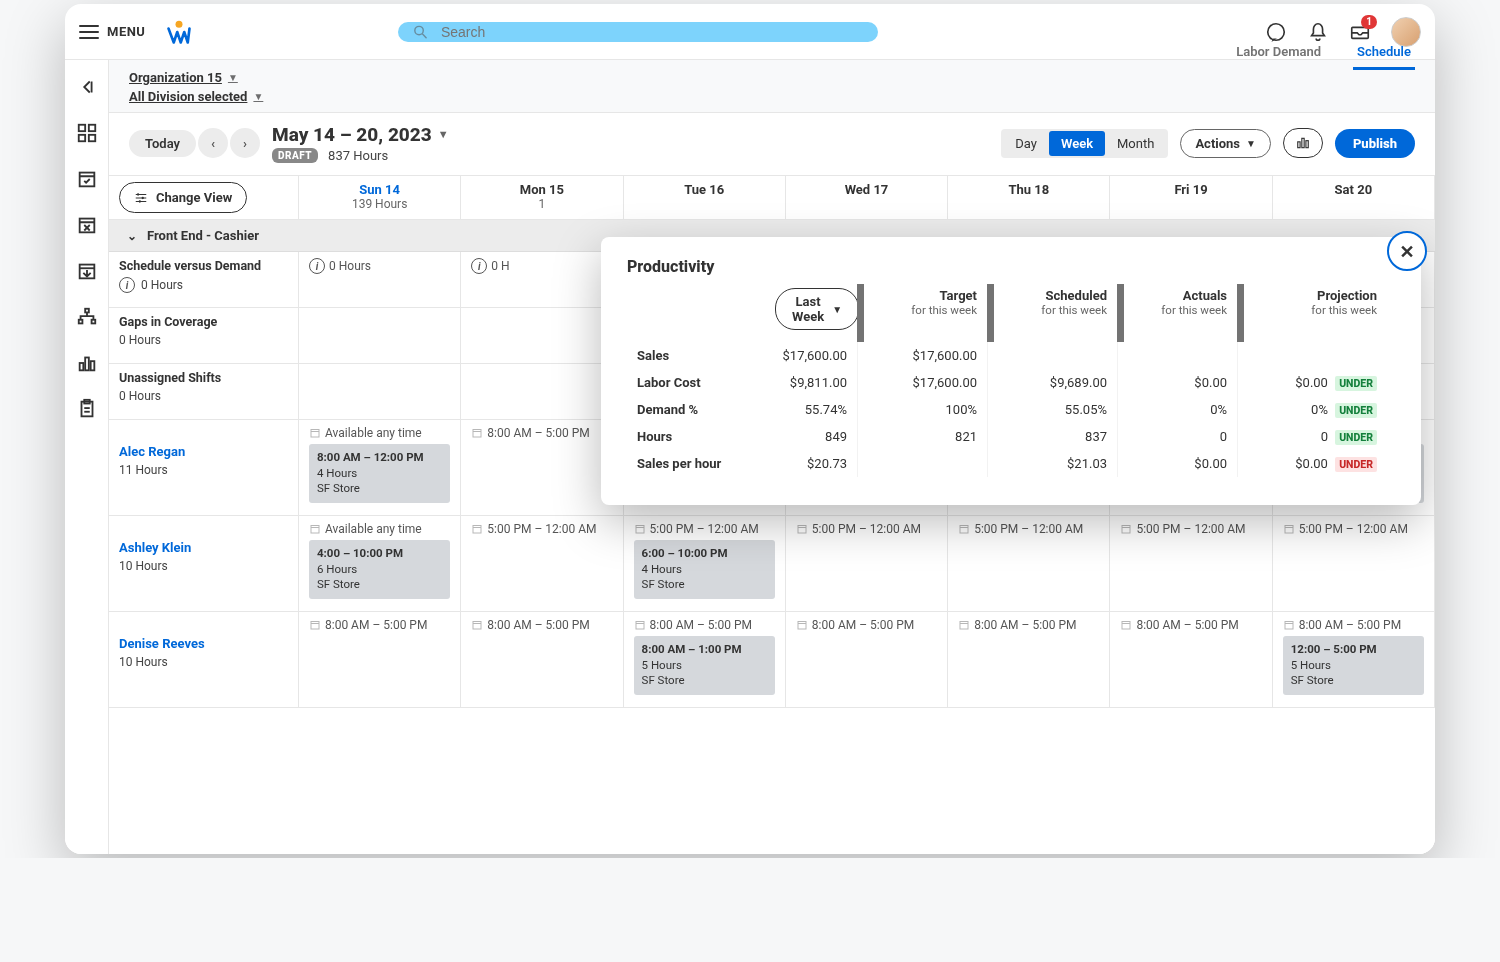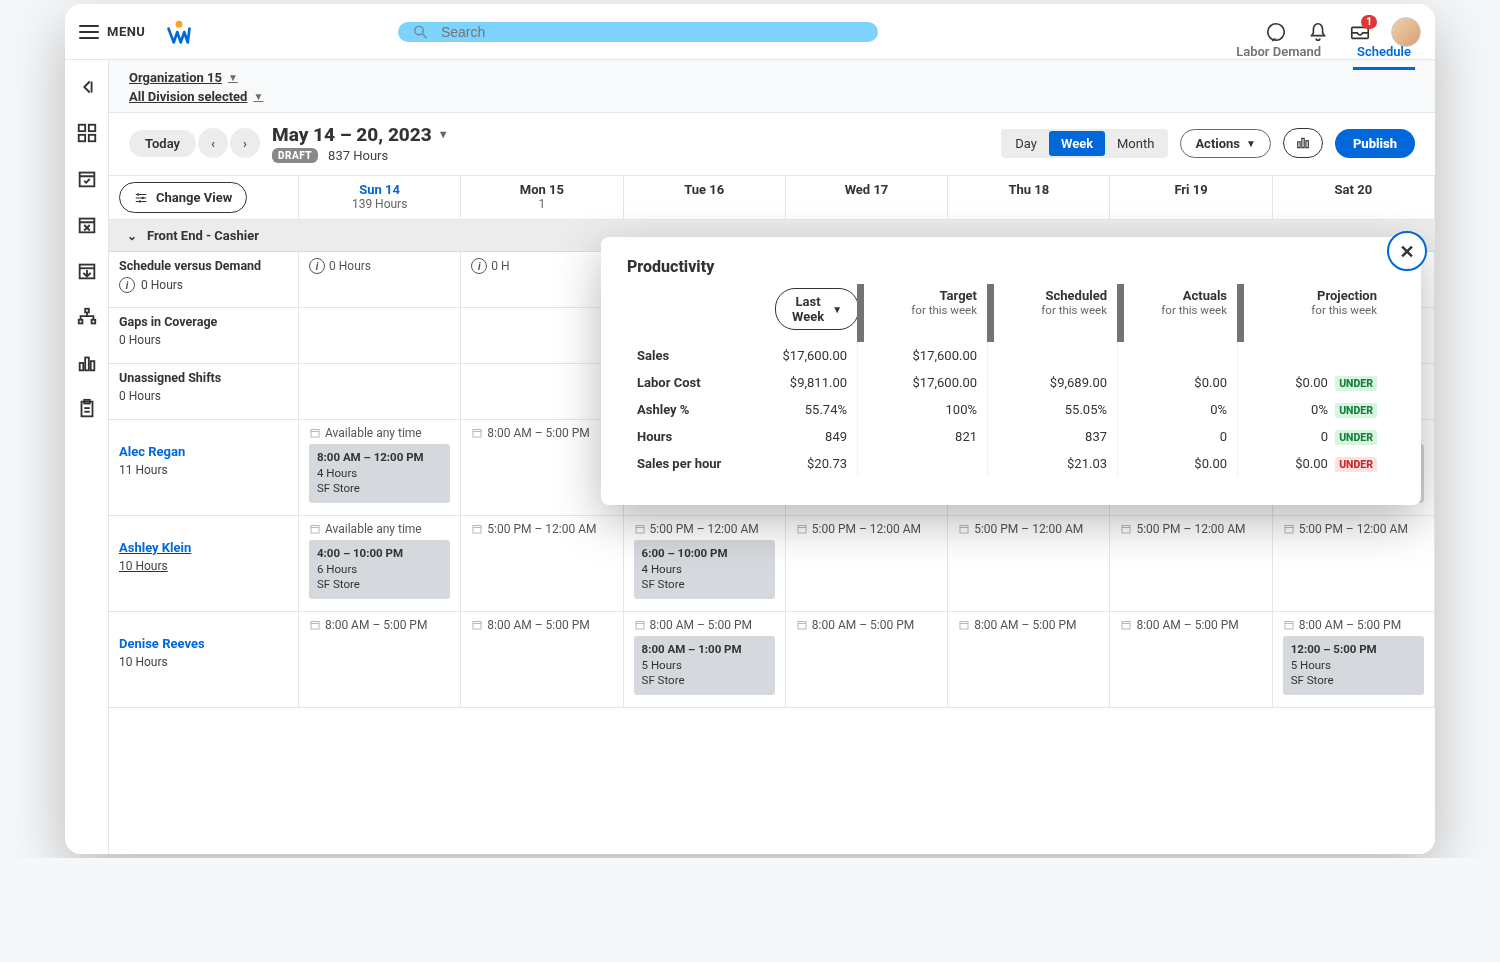--- a/index.html
+++ b/index.html
@@ -411,21 +411,21 @@
                   <line x1="4" y1="9" x2="20" y2="9" stroke="#888" stroke-width="2"></line>
                 </svg>
                 <span>Available any time</span>
               </div>
               <div class="shift">
                 <div class="t">10:00 AM – 5:00 PM</div>
                 <div>7 Hours</div>
                 <div>SF Store</div>
               </div>
             </div>
-            <div class="leftcell" style="padding-top:24px;text-decoration:underline;">
+            <div class="leftcell" style="padding-top:24px;">
               <div class="name-link">Ashley Klein</div>
               <div class="sub">10 Hours</div>
             </div>
             <div class="cell tall">
               <div class="avail">
                 <svg class="cal-ico" viewBox="0 0 24 24">
                   <rect x="4" y="5" width="16" height="15" stroke="#888" stroke-width="2" fill="none"></rect>
                   <line x1="4" y1="9" x2="20" y2="9" stroke="#888" stroke-width="2"></line>
                 </svg>
                 <span>Available any time</span>
@@ -604,21 +604,21 @@
               <div class="val">$17,600.00</div>
               <div class="val"></div>
               <div class="val"></div>
               <div class="val"></div>
               <div class="row-label">Labor Cost</div>
               <div class="val" style="border-left:none;">$9,811.00</div>
               <div class="val">$17,600.00</div>
               <div class="val">$9,689.00</div>
               <div class="val">$0.00</div>
               <div class="val">$0.00 <span class="status-chip under-g">UNDER</span></div>
-              <div class="row-label">Ashley %</div>
+              <div class="row-label">Demand %</div>
               <div class="val" style="border-left:none;">55.74%</div>
               <div class="val">100%</div>
               <div class="val">55.05%</div>
               <div class="val">0%</div>
               <div class="val">0% <span class="status-chip under-g">UNDER</span></div>
               <div class="row-label">Hours</div>
               <div class="val" style="border-left:none;">849</div>
               <div class="val">821</div>
               <div class="val">837</div>
               <div class="val">0</div>

